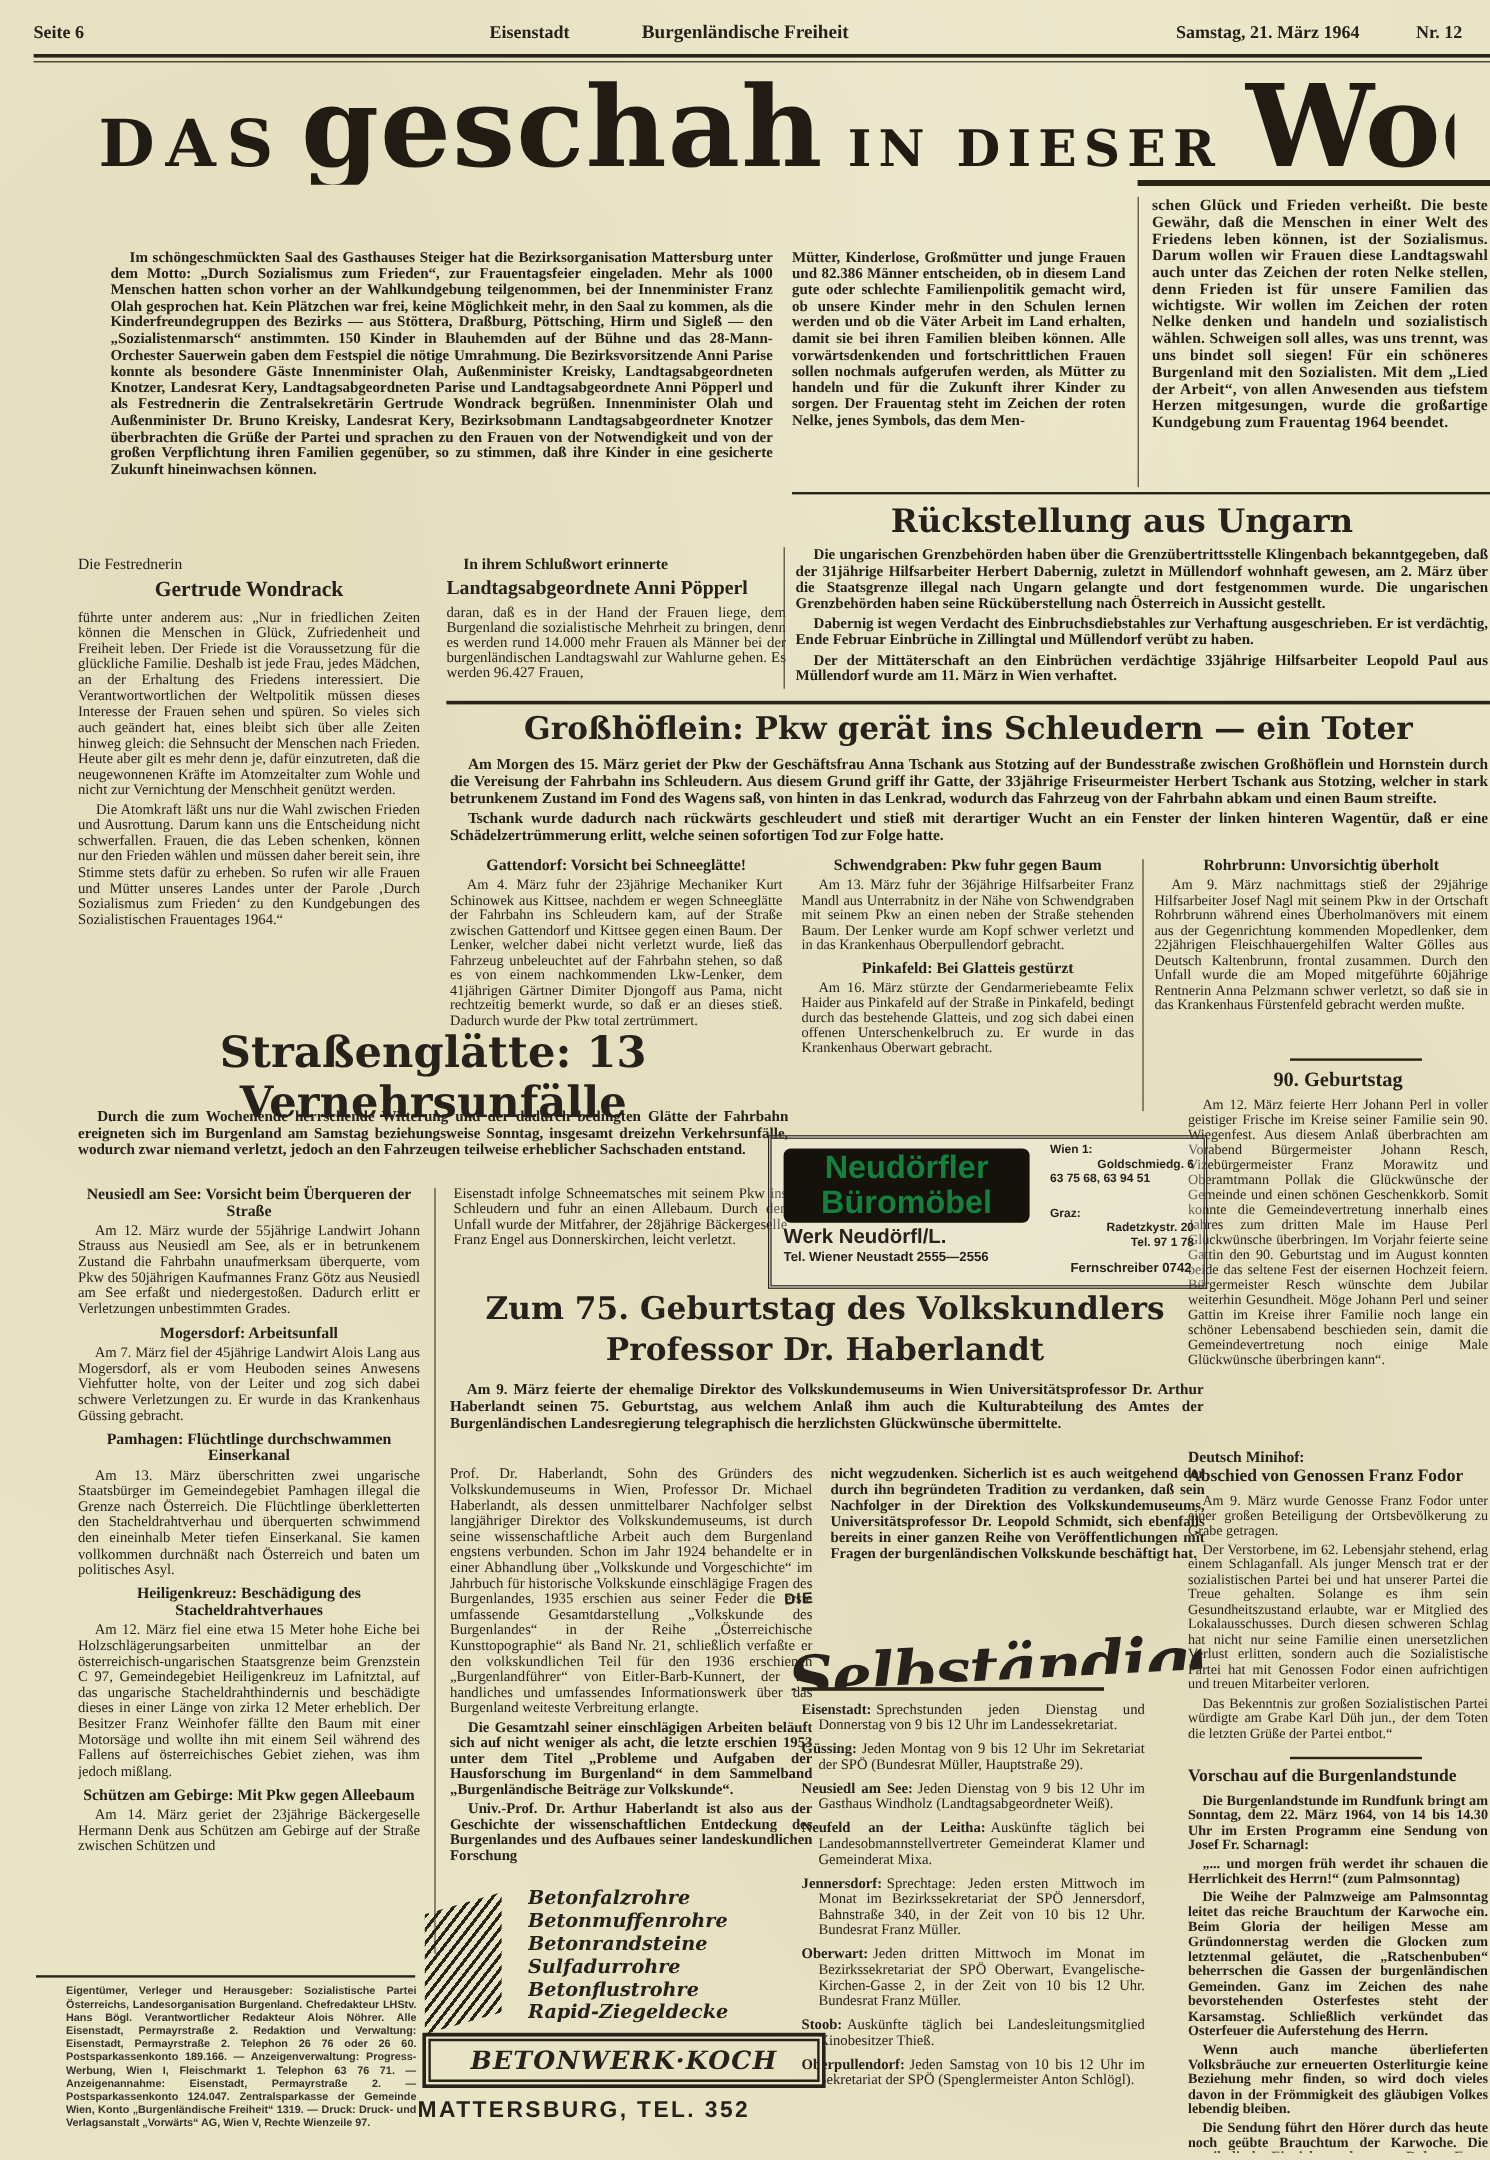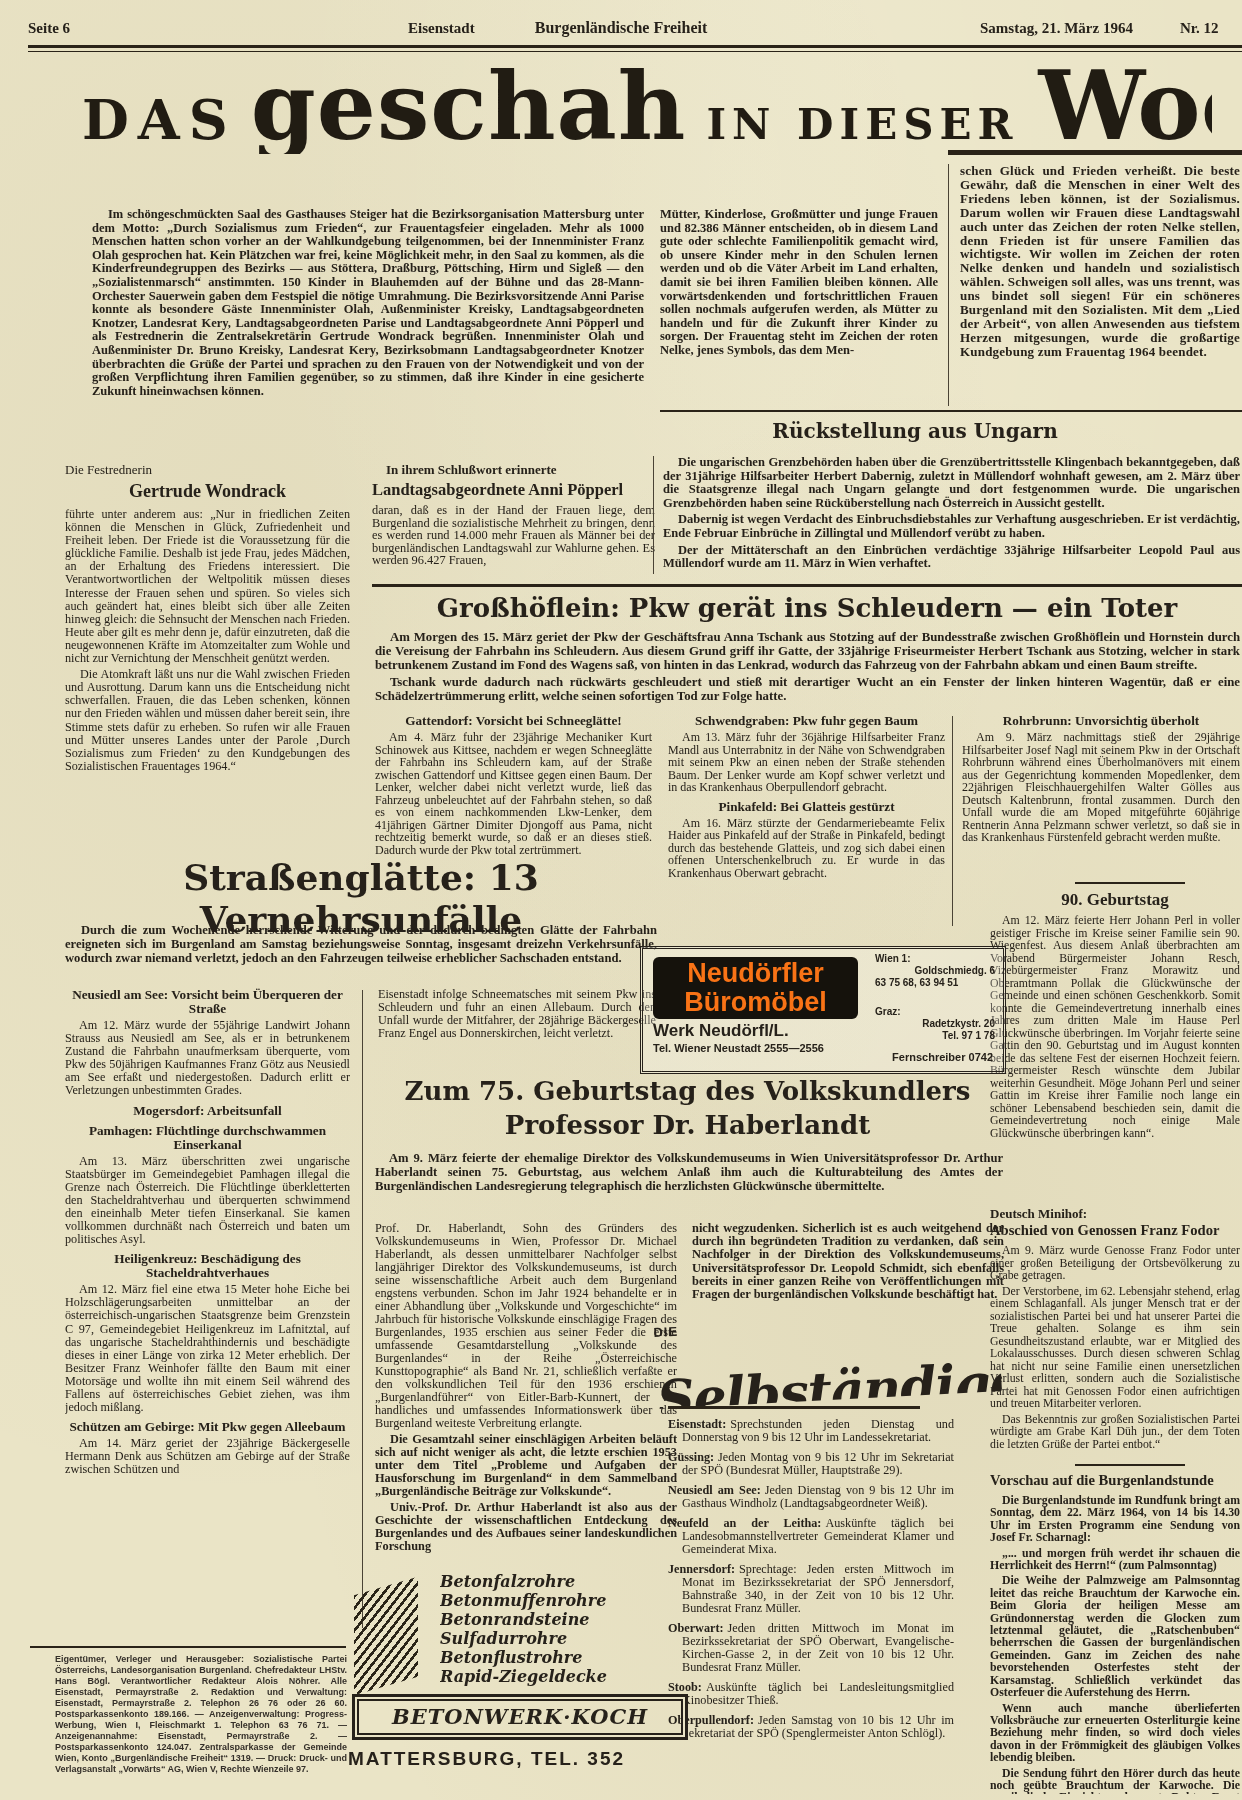--- a/index.html
+++ b/index.html
@@ -68,21 +68,21 @@
     <p class="body12 just bp">Die Atomkraft läßt uns nur die Wahl zwischen Frieden und Ausrottung. Darum kann uns die Entscheidung nicht schwerfallen. Frauen, die das Leben schenken, können nur den Frieden wählen und müssen daher bereit sein, ihre Stimme stets dafür zu erheben. So rufen wir alle Frauen und Mütter unseres Landes unter der Parole ‚Durch Sozialismus zum Frieden‘ zu den Kundgebungen des Sozialistischen Frauentages 1964.“</p>
   </div>
 
   <div class="abs" style="left:372px;top:462px;width:283px;height:120px;">
     <p style="font-size:13px;font-weight:bold;text-indent:14px;">In ihrem Schlußwort erinnerte</p>
     <p style="font-size:16.5px;font-weight:bold;margin:2px 0 4px 0;white-space:nowrap;">Landtagsabgeordnete Anni Pöpperl</p>
     <p class="just" style="font-size:12.4px;line-height:12.6px;">daran, daß es in der Hand der Frauen liege, dem Burgenland die sozialistische Mehrheit zu bringen, denn es werden rund 14.000 mehr Frauen als Männer bei der burgenländischen Landtagswahl zur Wahlurne gehen. Es werden 96.427 Frauen,</p>
   </div>
 
   <div class="rule" style="left:660px;top:410px;width:582px;height:2px;"></div>
-  <div class="abs fat ctr" style="left:624px;top:419px;width:582px;font-size:20px;">Rückstellung aus Ungarn</div>
+  <div class="abs fat ctr" style="left:644px;top:419px;width:582px;font-size:27px;">Rückstellung aus Ungarn</div>
   <div class="vr" style="left:653px;top:456px;height:118px;"></div>
   <div class="abs lead just" style="left:663px;top:456px;width:577px;height:118px;">
     <p class="bp">Die ungarischen Grenzbehörden haben über die Grenzübertrittsstelle Klingenbach bekanntgegeben, daß der 31jährige Hilfsarbeiter Herbert Dabernig, zuletzt in Müllendorf wohnhaft gewesen, am 2. März über die Staatsgrenze illegal nach Ungarn gelangte und dort festgenommen wurde. Die ungarischen Grenzbehörden haben seine Rücküberstellung nach Österreich in Aussicht gestellt.</p>
     <p class="bp">Dabernig ist wegen Verdacht des Einbruchsdiebstahles zur Verhaftung ausgeschrieben. Er ist verdächtig, Ende Februar Einbrüche in Zillingtal und Müllendorf verübt zu haben.</p>
     <p class="bp">Der der Mittäterschaft an den Einbrüchen verdächtige 33jährige Hilfsarbeiter Leopold Paul aus Müllendorf wurde am 11. März in Wien verhaftet.</p>
   </div>
 
   <div class="rule" style="left:372px;top:584px;width:870px;height:3px;"></div>
   <div class="abs fat ctr" style="left:372px;top:593px;width:870px;font-size:26px;">Großhöflein: Pkw gerät ins Schleudern — ein Toter</div>
   <div class="abs just" style="left:375px;top:630px;width:865px;height:84px;font-weight:bold;font-size:12.8px;line-height:14px;">
@@ -128,32 +128,33 @@
   </div>
 
   <div class="abs fat ctr" style="left:65px;top:856px;width:592px;font-size:36px;">Straßenglätte: 13 Vernehrsunfälle</div>
   <div class="abs just" style="left:65px;top:924px;width:592px;height:60px;font-weight:bold;font-size:12.6px;line-height:13.8px;text-indent:16px;">Durch die zum Wochenende herrschende Witterung und der dadurch bedingten Glätte der Fahrbahn ereigneten sich im Burgenland am Samstag beziehungsweise Sonntag, insgesamt dreizehn Verkehrsunfälle, wodurch zwar niemand verletzt, jedoch an den Fahrzeugen teilweise erheblicher Sachschaden entstand.</div>
   <div class="vr" style="left:362px;top:990px;height:638px;"></div>
 
   <div class="abs" style="left:65px;top:988px;width:285px;height:642px;">
     <p class="subhead" style="margin-top:0;">Neusiedl am See: Vorsicht beim Überqueren der Straße</p>
     <p class="body12 just" style="text-indent:14px;">Am 12. März wurde der 55jährige Landwirt Johann Strauss aus Neusiedl am See, als er in betrunkenem Zustand die Fahrbahn unaufmerksam überquerte, vom Pkw des 50jährigen Kaufmannes Franz Götz aus Neusiedl am See erfaßt und niedergestoßen. Dadurch erlitt er Verletzungen unbestimmten Grades.</p>
     <p class="subhead">Mogersdorf: Arbeitsunfall</p>
+    <p class="body12 just" style="text-indent:14px;">Am 7. März fiel der 45jährige Landwirt Alois Lang aus Mogersdorf, als er vom Heuboden seines Anwesens Viehfutter holte, von der Leiter und zog sich dabei schwere Verletzungen zu. Er wurde in das Krankenhaus Güssing gebracht.</p>
     <p class="subhead">Pamhagen: Flüchtlinge durchschwammen Einserkanal</p>
     <p class="body12 just" style="text-indent:14px;">Am 13. März überschritten zwei ungarische Staatsbürger im Gemeindegebiet Pamhagen illegal die Grenze nach Österreich. Die Flüchtlinge überkletterten den Stacheldrahtverhau und überquerten schwimmend den eineinhalb Meter tiefen Einserkanal. Sie kamen vollkommen durchnäßt nach Österreich und baten um politisches Asyl.</p>
     <p class="subhead">Heiligenkreuz: Beschädigung des Stacheldrahtverhaues</p>
     <p class="body12 just" style="text-indent:14px;">Am 12. März fiel eine etwa 15 Meter hohe Eiche bei Holzschlägerungsarbeiten unmittelbar an der österreichisch-ungarischen Staatsgrenze beim Grenzstein C 97, Gemeindegebiet Heiligenkreuz im Lafnitztal, auf das ungarische Stacheldrahthindernis und beschädigte dieses in einer Länge von zirka 12 Meter erheblich. Der Besitzer Franz Weinhofer fällte den Baum mit einer Motorsäge und wollte ihn mit einem Seil während des Fallens auf österreichisches Gebiet ziehen, was ihm jedoch mißlang.</p>
     <p class="subhead">Schützen am Gebirge: Mit Pkw gegen Alleebaum</p>
     <p class="body12 just" style="text-indent:14px;">Am 14. März geriet der 23jährige Bäckergeselle Hermann Denk aus Schützen am Gebirge auf der Straße zwischen Schützen und</p>
   </div>
 
   <div class="abs body12 just" style="left:378px;top:988px;width:278px;height:70px;">Eisenstadt infolge Schneematsches mit seinem Pkw ins Schleudern und fuhr an einen Allebaum. Durch den Unfall wurde der Mitfahrer, der 28jährige Bäckergeselle Franz Engel aus Donnerskirchen, leicht verletzt.</div>
 
   <div class="abs adbox" style="left:640px;top:946px;width:360px;height:122px;">
-    <div class="abs sans" style="left:10px;top:8px;width:205px;height:60px;background:#15120c;color:#f97316;text-align:center;border-radius:6px;font-weight:bold;font-size:27px;line-height:29px;padding-top:2px;">
+    <div class="abs sans" style="left:10px;top:8px;width:205px;height:60px;background:#15120c;color:#15803d;text-align:center;border-radius:6px;font-weight:bold;font-size:27px;line-height:29px;padding-top:2px;">
       <div>Neudörfler</div>
       <div>Büromöbel</div>
     </div>
     <div class="abs sans" style="left:232px;top:4px;width:120px;font-size:10px;line-height:12px;font-weight:bold;">
       <div>Wien 1:</div>
       <div style="text-align:right;">Goldschmiedg. 6</div>
       <div>63 75 68, 63 94 51</div>
       <div style="margin-top:17px;">Graz:</div>
       <div style="text-align:right;">Radetzkystr. 20</div>
       <div style="text-align:right;">Tel. 97 1 78</div>

